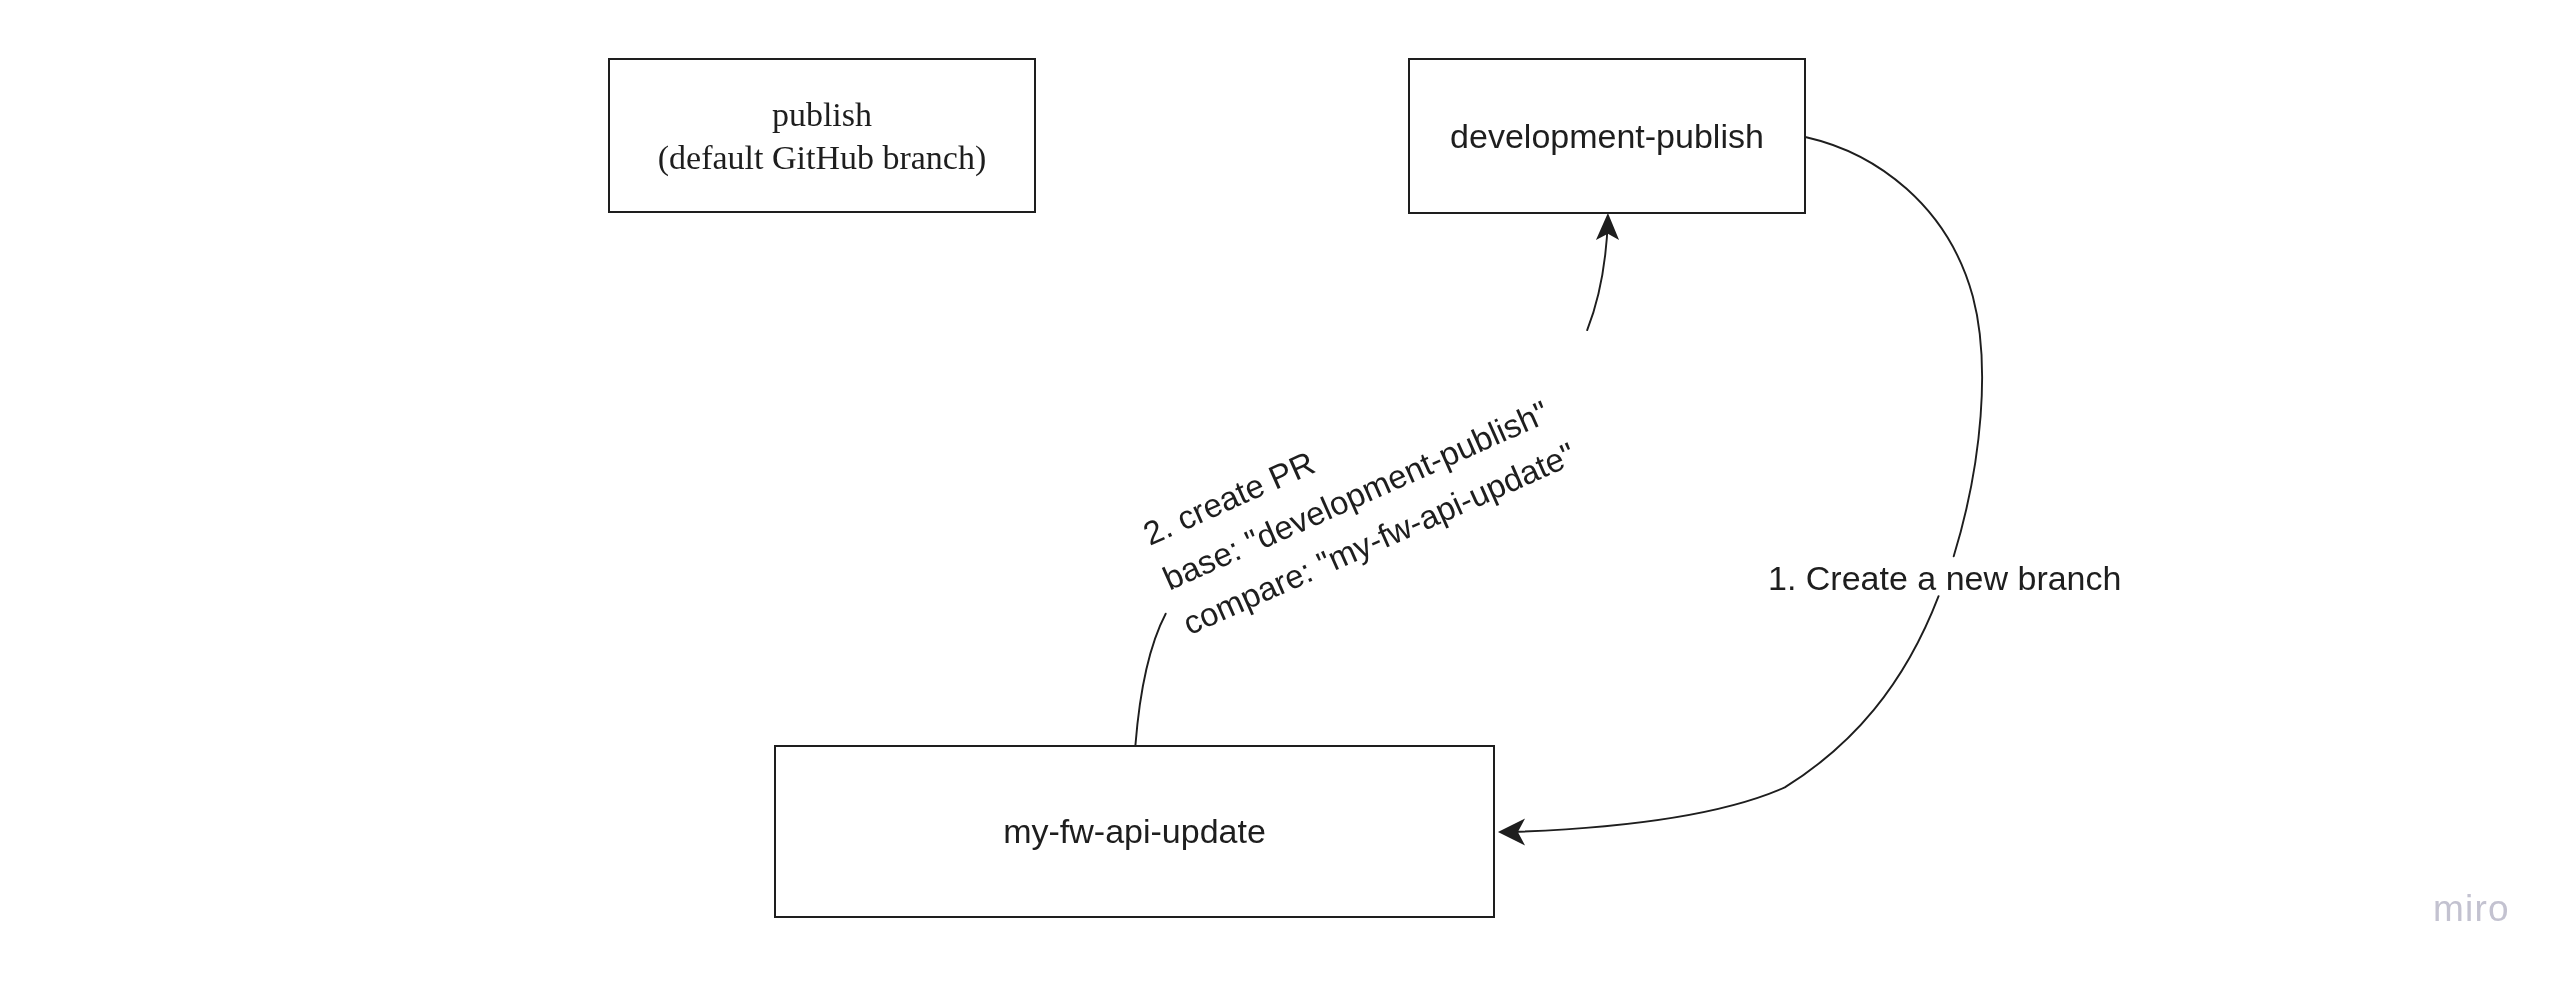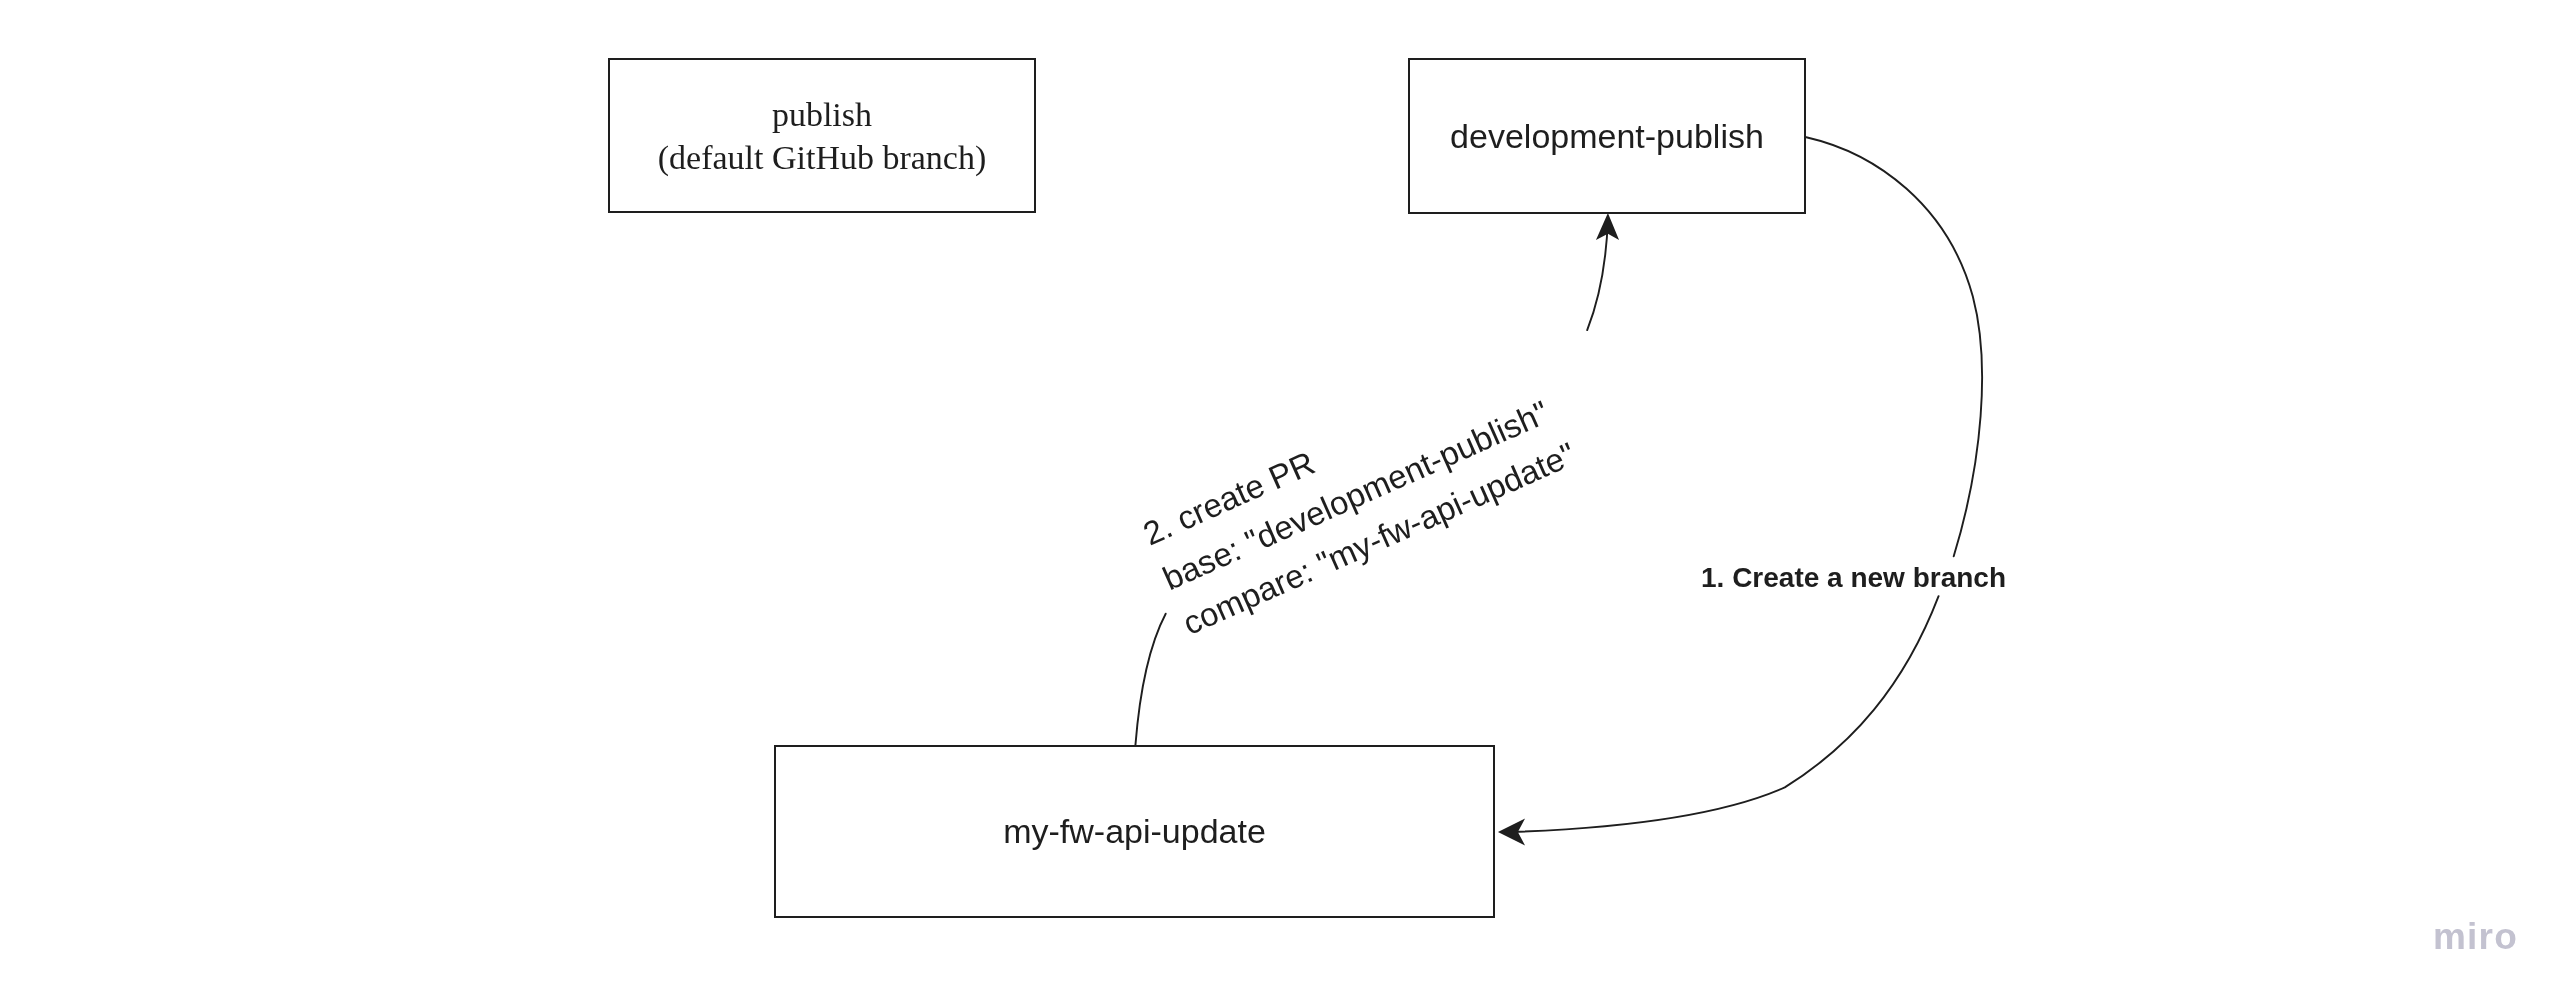--- a/index.html
+++ b/index.html
@@ -47,49 +47,47 @@
   }
   .node .node-line {
     display: block;
   }
   .node-publish   { left: 608px;  top: 58px;  width: 428px; height: 155px; font-family: Liberation Serif, serif; }
   .node-devpub    { left: 1408px; top: 58px;  width: 398px; height: 156px; }
   .node-myfw      { left: 774px;  top: 745px; width: 721px; height: 173px; }
 
   .edge-label-branch {
     position: absolute;
-    left: 1701px;
+    left: 1768px;
     top: 558px;
-    font-size: 28px;
+    font-size: 34px;
     line-height: 40px;
     white-space: nowrap;
-    font-weight: bold;
   }
   .edge-label-pr {
     position: absolute;
     left: 1135px;
     top: 513px;
     font-size: 33px;
     line-height: 49px;
     white-space: nowrap;
     transform: rotate(-24deg);
     transform-origin: 0 0;
   }
   .edge-label-pr .pr-line {
     display: block;
   }
   .watermark {
     position: absolute;
     left: 2433px;
     top: 888px;
     font-size: 37px;
-    font-weight: 700;
+    font-weight: 400;
     letter-spacing: 1.2px;
     color: var(--watermark, #c3c2d0);
-    margin-top: 28px;
   }
 </style>
 </head>
 <body>
 
 <div class="board">
 
   <svg class="edges-layer" viewBox="0 0 3233 1237" xmlns="http://www.w3.org/2000/svg">
 
     <path d="M 2267 172 C 2355 192, 2445 258, 2476 372 C 2498 455, 2488 580, 2452 698"></path>

